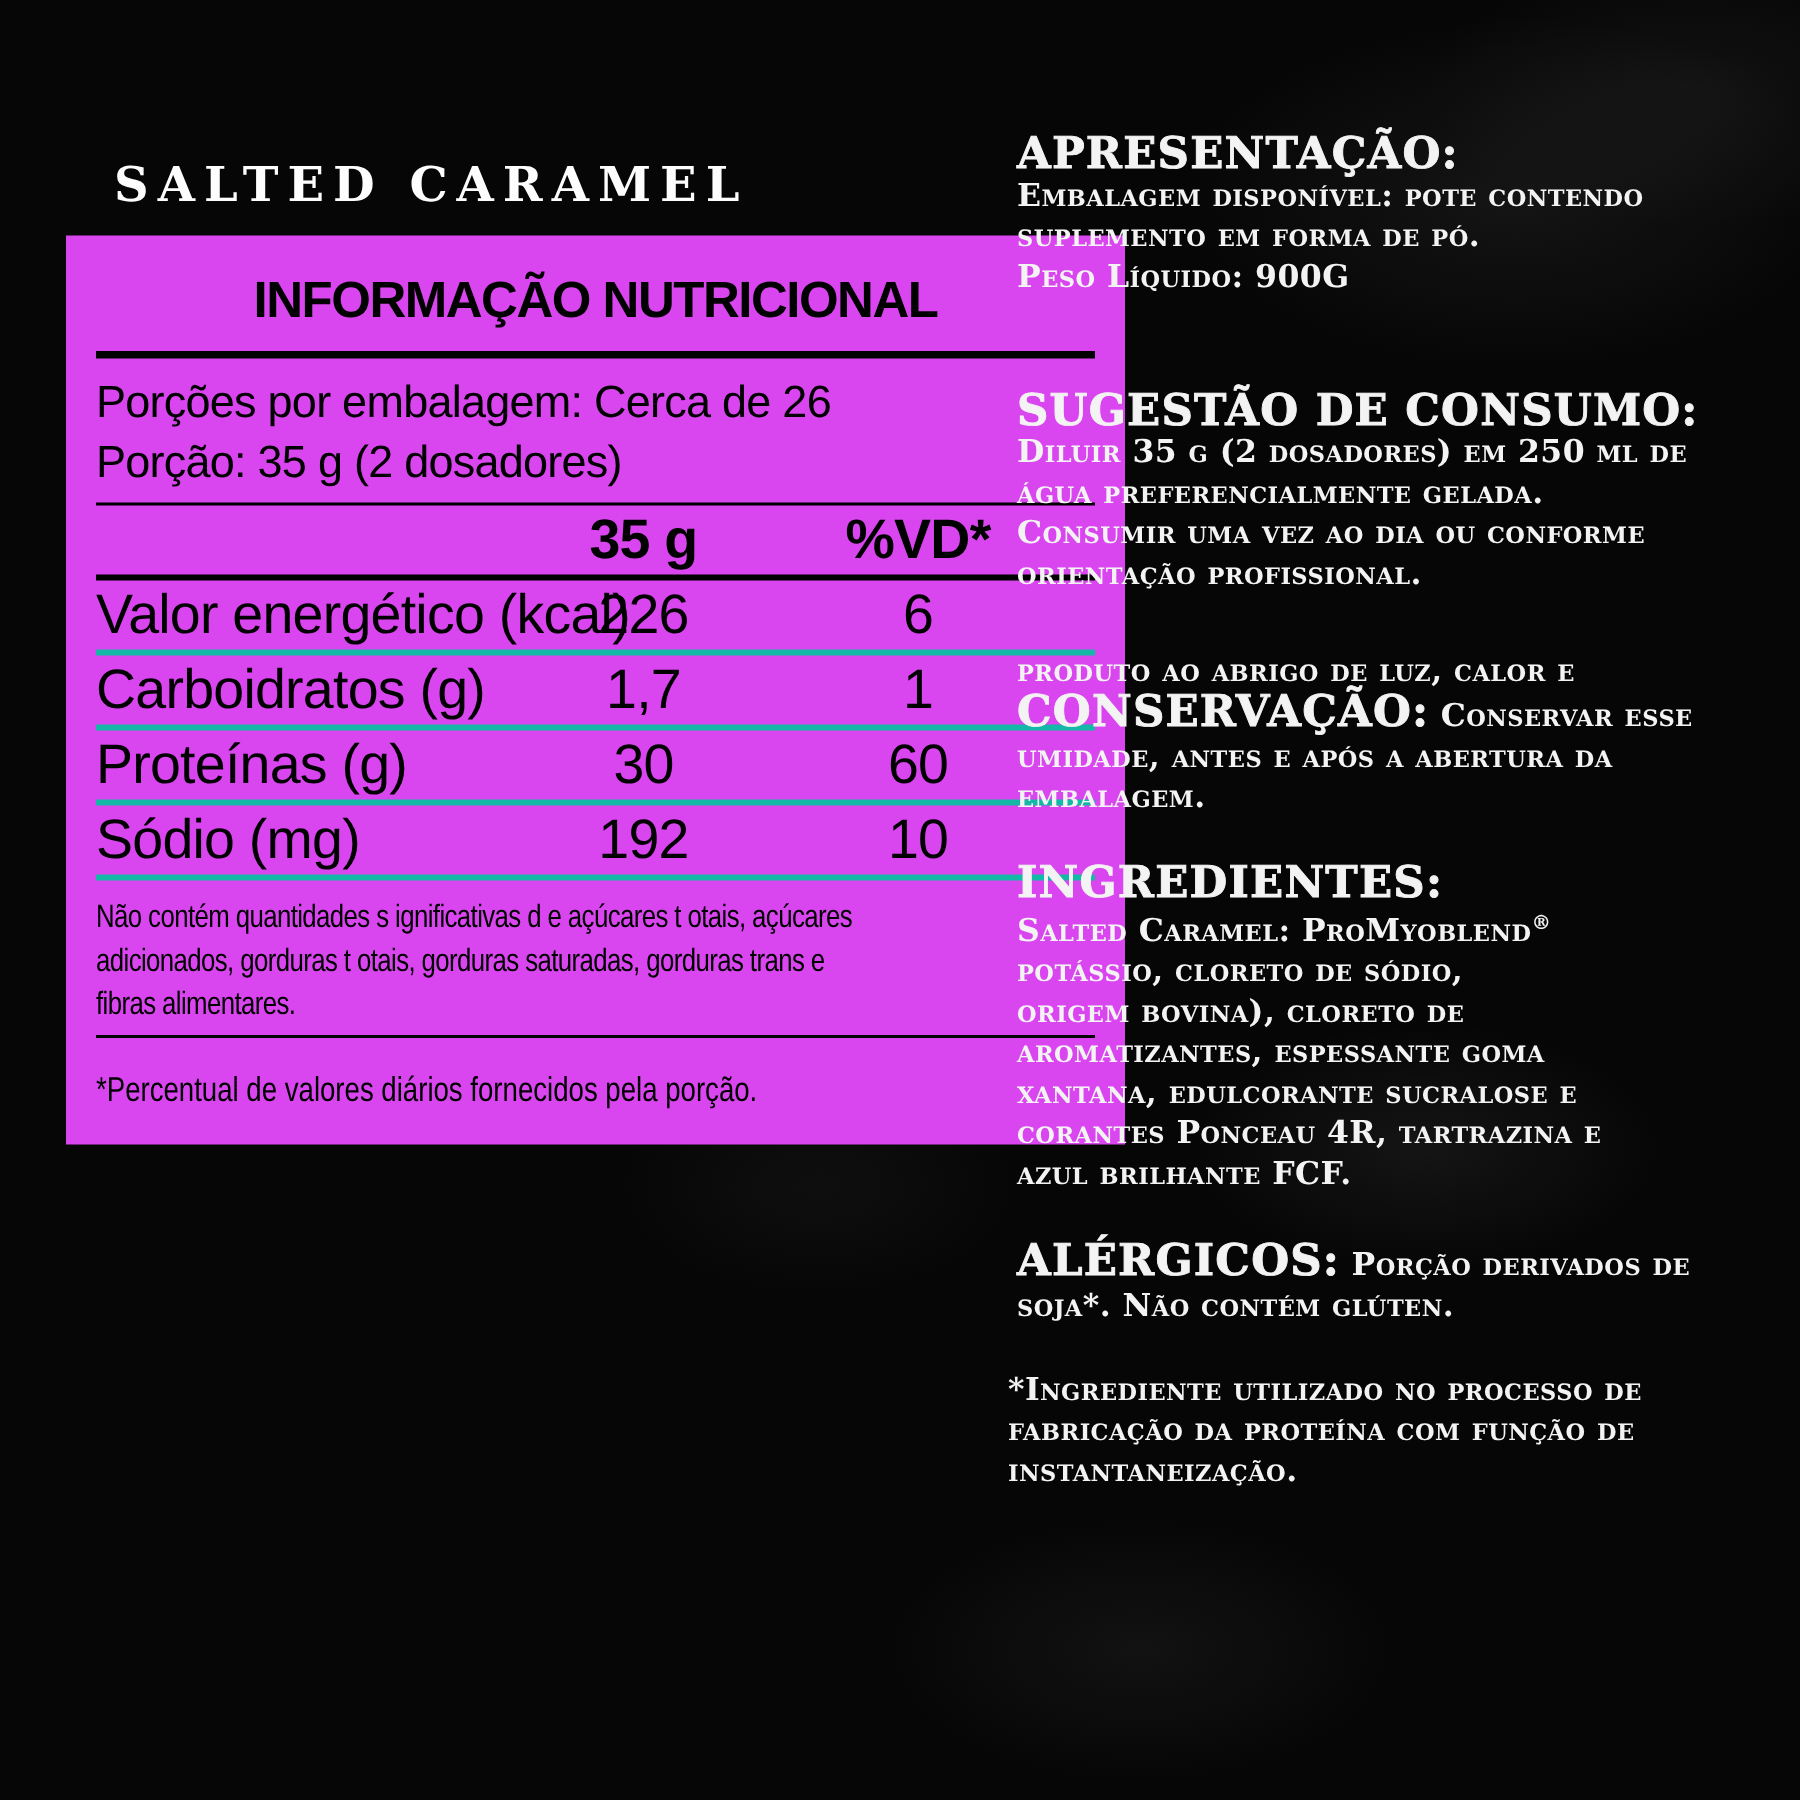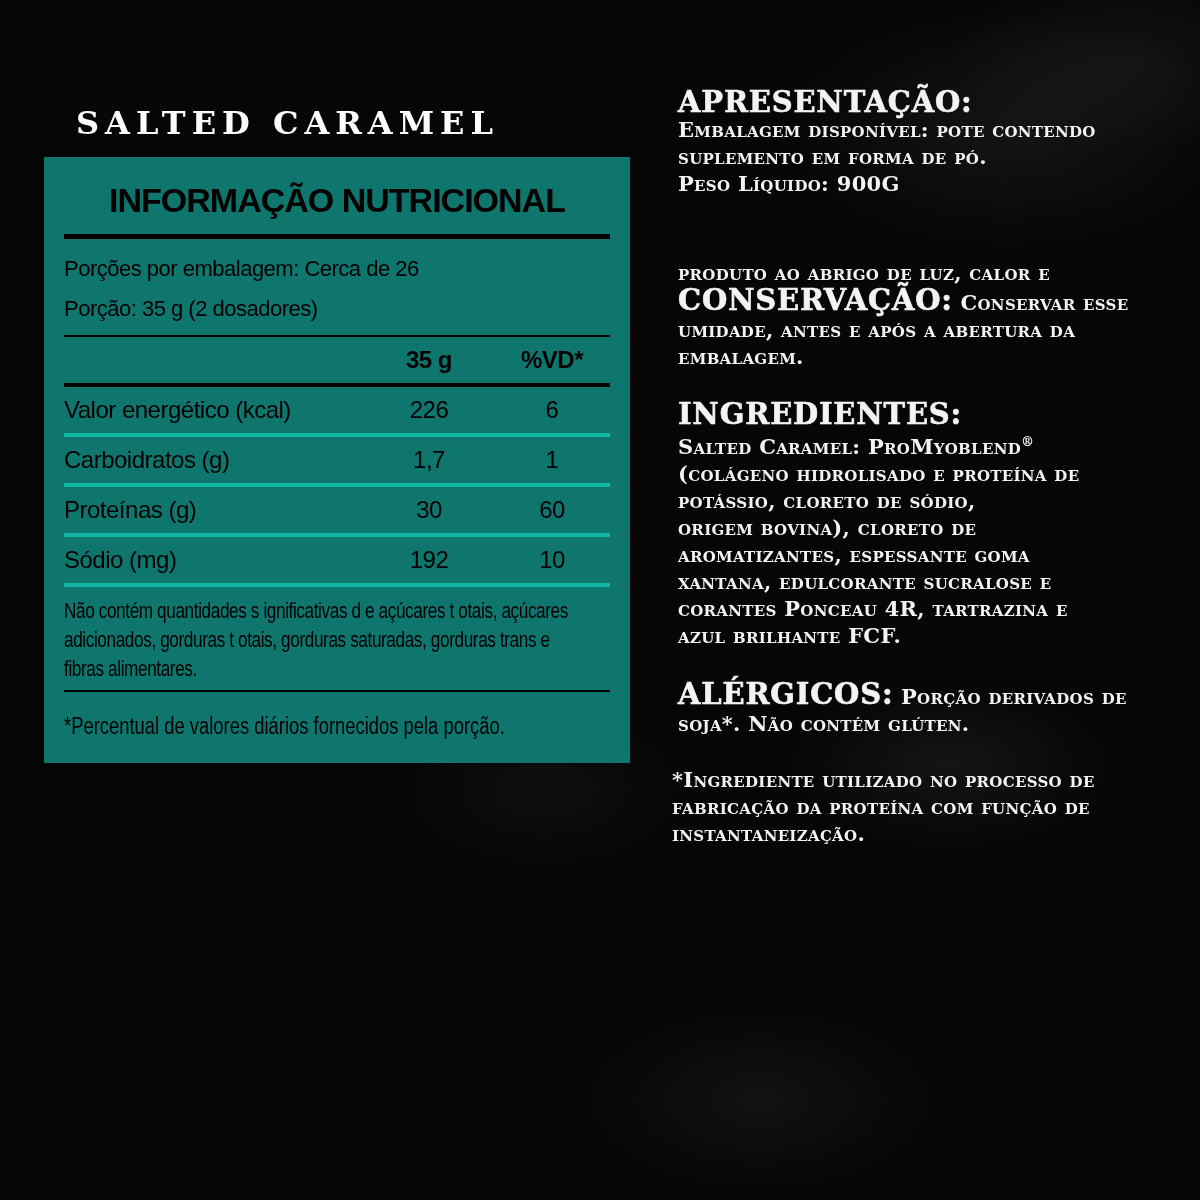--- a/index.html
+++ b/index.html
@@ -14,37 +14,37 @@
       radial-gradient(ellipse 200px 110px at 545px 790px,  rgba(130,130,130,0.07), transparent 70%),
       #060606;
   }
   
   .flavor-title{
     position:absolute;left:76px;top:104px;
     color:#fdfdfd;font-weight:bold;font-size:32px;letter-spacing:6px;
     font-family:"DejaVu Serif",serif;white-space:nowrap;
   }
   .nutri-box{
-    position:absolute;left:44px;top:157px;width:586px;height:606px;
-    background:#0f766e;color:#000;box-sizing:border-box;padding:0 20px;
+    position:absolute;left:44px;top:157px;width:706px;height:606px;
+    background:#d946ef;color:#000;box-sizing:border-box;padding:0 20px;
     font-family:"Liberation Sans","DejaVu Sans",sans-serif;
   }
   .nb-title{
     margin-top:25px;text-align:center;font-weight:bold;font-size:34px;
     line-height:36px;letter-spacing:-1px;white-space:nowrap;
   }
   .rule{background:#000;}
   .rule.r5{height:5px;margin-top:16px;}
   .rule.r2{height:2px;margin-top:6px;}
   .rule.r4{height:4px;}
-  .intro{margin-top:10px;font-size:22px;letter-spacing:-0.5px;}
+  .intro{margin-top:10px;font-size:30px;letter-spacing:-0.5px;}
   .intro div{line-height:40px;white-space:nowrap;}
   .hdr-row,.data-row{
     display:grid;grid-template-columns:300px 130px 1fr;
-    align-items:center;height:46px;font-size:24px;
+    align-items:center;height:46px;font-size:37px;
   }
   .hdr-row{font-weight:bold;}
   .cell-c{text-align:center;letter-spacing:-0.5px;}
   .cell-l{letter-spacing:-0.5px;white-space:nowrap;}
   .data-row{border-bottom:4px solid #14b8a6;}
   .note{
     margin-top:10px;font-size:21.5px;line-height:29px;letter-spacing:-0.5px;
     transform:scaleX(0.8);transform-origin:left top;width:125%;
   }
   .note div{white-space:nowrap;}
@@ -126,36 +126,42 @@
 
 <div class="right-panel">
 
   <div class="sec m62">
     <div class="head">APRESENTAÇÃO:</div>
     <div class="bline">Embalagem disponível: pote contendo</div>
     <div class="bline">suplemento em forma de pó.</div>
     <div class="bline">Peso Líquido: 900G</div>
   </div>
 
+  <div class="sec m38">
+    <div class="head">SUGESTÃO DE CONSUMO:</div>
+    <div class="bline">Diluir 35 g (2 dosadores) em 250 ml de</div>
+    <div class="bline">água preferencialmente gelada.</div>
+    <div class="bline">Consumir uma vez ao dia ou conforme</div>
+    <div class="bline">orientação profissional.</div>
+  </div>
 
   <div class="sec m30">
     <div class="bline">produto ao abrigo de luz, calor e</div>
     <div class="bline">
       <span class="head inline">CONSERVAÇÃO:</span><span> Conservar esse</span>
     </div>
     <div class="bline">umidade, antes e após a abertura da</div>
     <div class="bline">embalagem.</div>
   </div>
 
   <div class="sec m31">
     <div class="head">INGREDIENTES:</div>
     <div class="bline">
       <span>Salted Caramel: ProMyoblend</span><sup>®</sup>
     </div>
-    <div class="bline">(colágeno hidrolisado e proteína de</div>
     <div class="bline">potássio, cloreto de sódio,</div>
     <div class="bline">origem bovina), cloreto de</div>
     <div class="bline">aromatizantes, espessante goma</div>
     <div class="bline">xantana, edulcorante sucralose e</div>
     <div class="bline">corantes Ponceau 4R, tartrazina e</div>
     <div class="bline">azul brilhante FCF.</div>
   </div>
 
   <div class="sec m29">
     <div class="bline">

